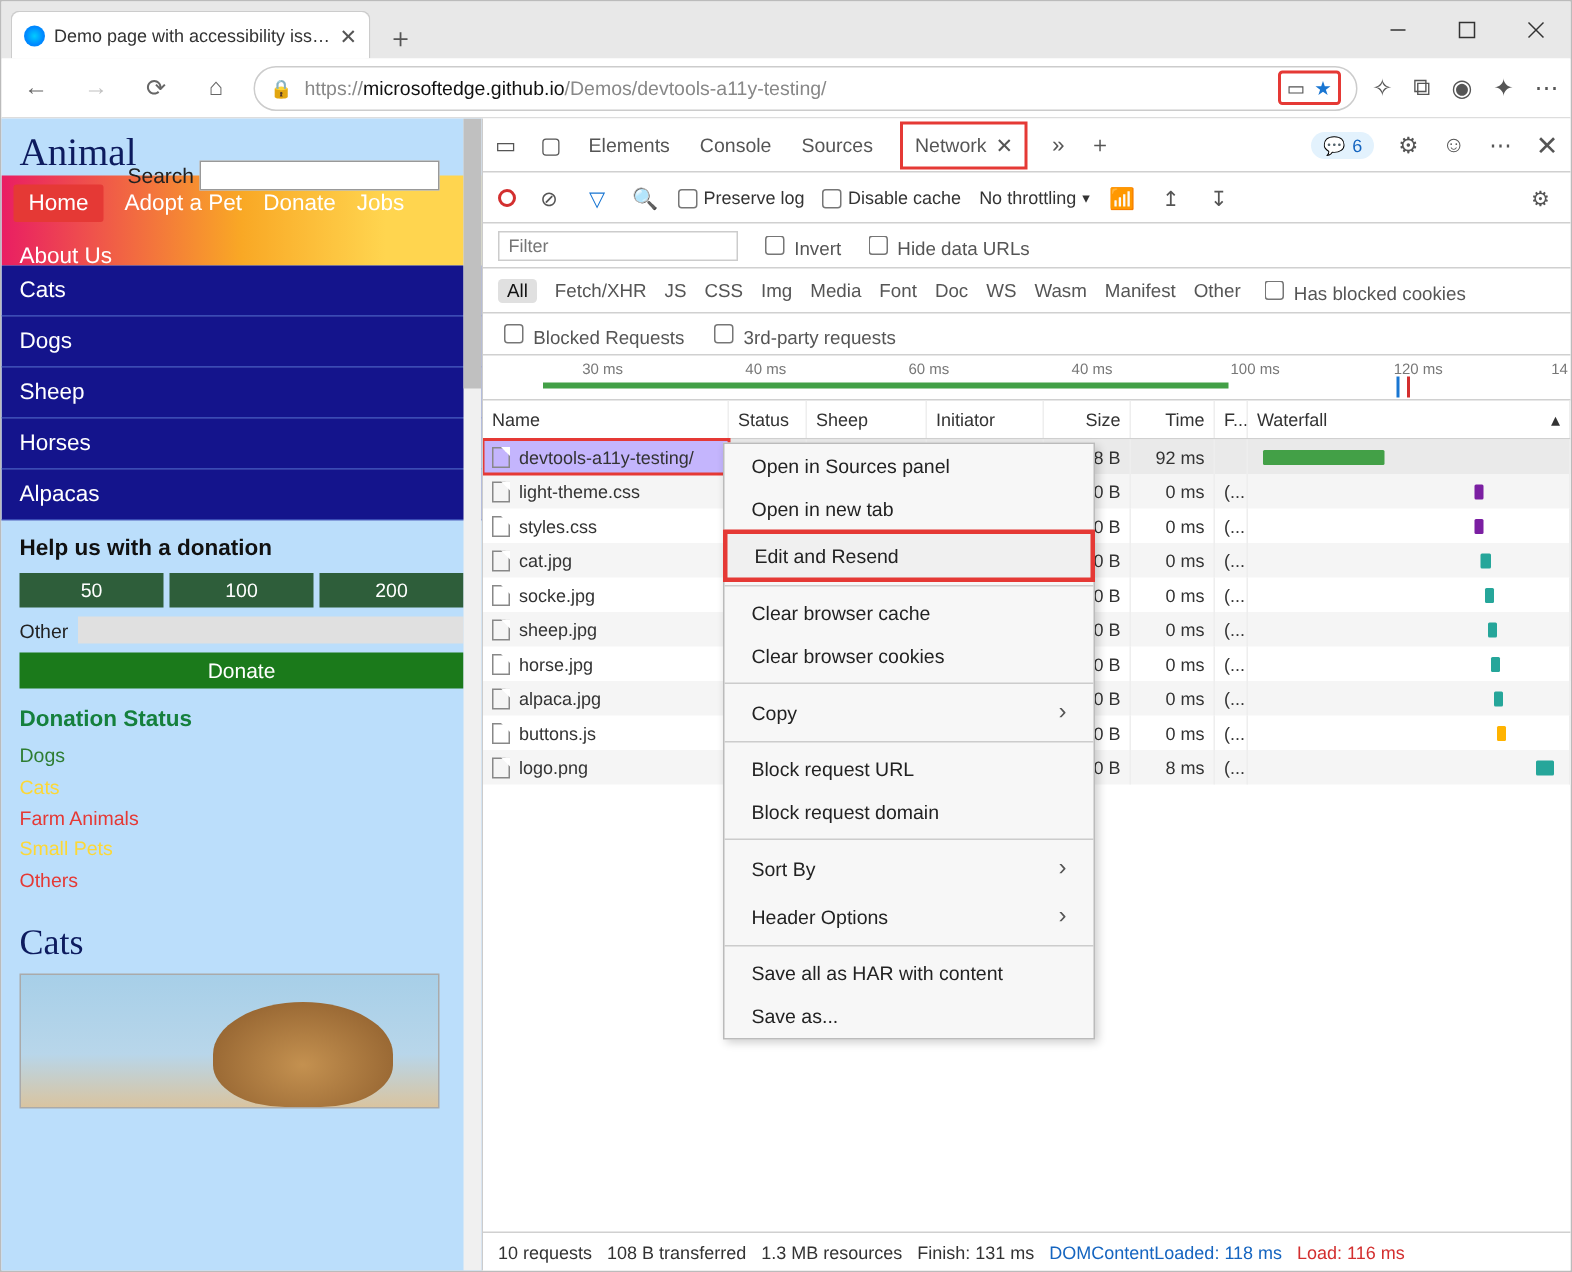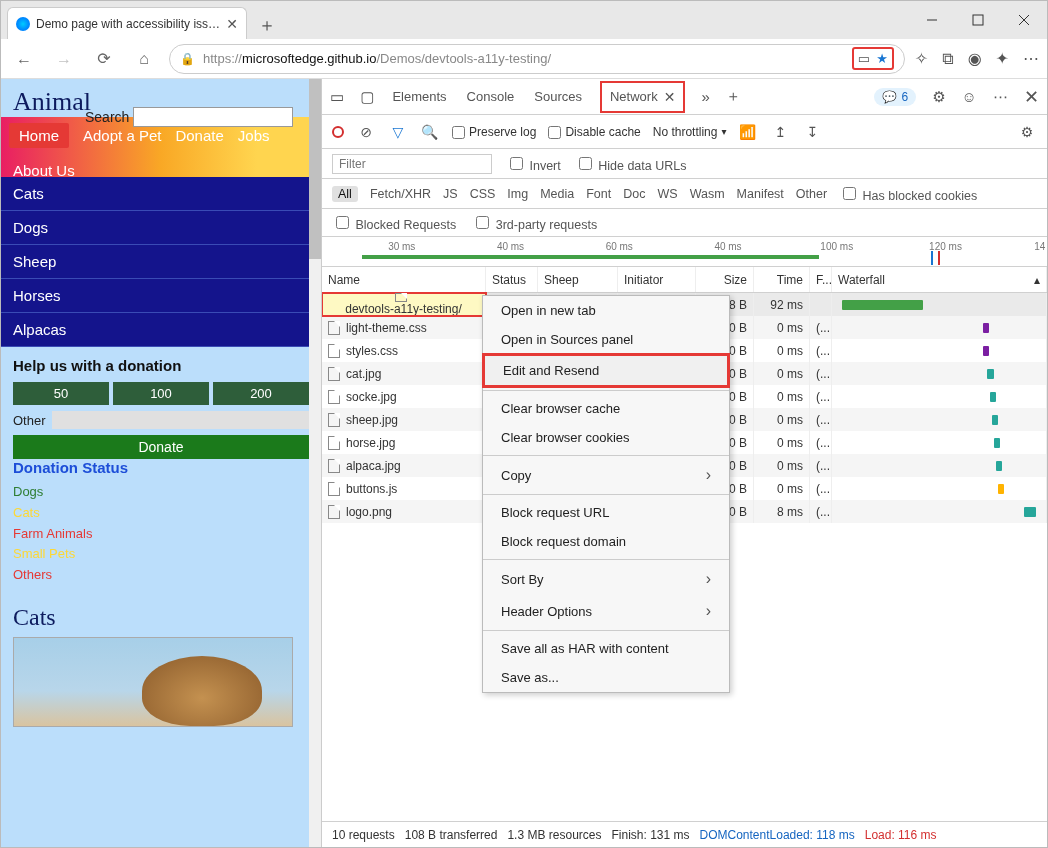--- a/index.html
+++ b/index.html
@@ -64,21 +64,21 @@
   .side-nav .side-item { background:var(--nav-blue); color:#fff; font-size:15px; padding:8px 12px; border-bottom:1px solid #3a4bb5; }
 
   .donate-section { padding:10px 12px; background:#bbdefb;}
   .donate-title { font-weight:700; font-size:15px; color:#111; margin-bottom:8px;}
   .donate-btns { display:flex; gap:4px; margin-bottom:6px; }
   .donate-btns .dbtn { flex:1; background:#2e5e3a; color:#fff; text-align:center; padding:4px 0; font-size:13px; }
   .donate-other { font-size:13px; color:#222; display:flex; align-items:center; gap:6px; margin-bottom:6px;}
   .donate-other .other-input { flex:1; height:18px; background:#e0e0e0; }
   .donate-go { background:#1b7a1b; color:#fff; text-align:center; padding:4px 0; font-size:14px; }
 
-  .status-title { font-weight:700; font-size:15px; color:#1d4ed8; margin:0 0 6px;}
+  .status-title { font-weight:700; font-size:15px; color:#15803d; margin:12px 0 6px;}
   .status-list { font-size:13px; line-height:1.6; }
   .st-green { color:#2e7d32; }
   .st-yellow { color:#fdd835; }
   .st-red { color:#e53935; }
 
   .cats-h2 { font-family: Georgia, serif; font-size:24px; color:#0d1b5e; margin:18px 0 6px; }
   .cat-img { width:280px; height:90px; background:linear-gradient(180deg,#a7cfe8 0%, #b8d6ea 60%, #d9c4a0 100%); position:relative; border:1px solid #aaa;}
   .cat-img::after{content:""; position:absolute; right:30px; bottom:0; width:120px; height:70px; background:radial-gradient(ellipse at 50% 60%, #c49150, #8a5a2a); border-radius:50% 50% 40% 40%;}
 
   
@@ -117,21 +117,21 @@
   .net-table { flex:1; overflow:hidden; position:relative; }
   .nt-head { display:flex; height:26px; border-bottom:1px solid var(--devtools-border); font-size:12px; color:#333; align-items:center;}
   .nt-head > div, .nt-row > div { border-right:1px solid #eee; padding:0 6px; height:100%; display:flex; align-items:center; overflow:hidden; white-space:nowrap;}
   .col-name{width:164px;} .col-status{width:52px;} .col-type{width:80px;} .col-init{width:78px;} .col-size{width:58px; justify-content:flex-end;} .col-time{width:56px; justify-content:flex-end;} .col-f{width:22px;} .col-wf{flex:1;}
   .nt-body { position:relative; }
   .nt-row { display:flex; height:23px; font-size:12px; color:#333; }
   .nt-row:nth-child(even){ background:var(--row-odd); }
   .nt-row .file-ico{ width:12px; height:14px; border:1px solid #888; margin-right:6px; display:inline-block; position:relative;}
   .nt-row .file-ico::after{content:""; position:absolute; right:-1px; top:-1px; border:3px solid transparent; border-right-color:#fff; border-top-color:#fff;}
   .nt-row.sel { background:#eaeaea; }
-  .nt-row.sel .col-name{ outline:2px solid var(--highlight-red); outline-offset:-1px; background:#fef9c3;flex-direction:column;}
+  .nt-row.sel .col-name{ outline:2px solid var(--highlight-red); outline-offset:-1px; background:#c4b5fd;}
   .wf-bar { height:10px; border-radius:1px; }
 
   .context-menu { position:absolute; top:28px; left:160px; width:248px; background:#f7f7f7; border:1px solid #bbb; box-shadow:2px 2px 6px rgba(0,0,0,.2); font-size:13px; color:#222; z-index:50;}
   .context-menu .mi { padding:7px 18px; }
   .context-menu .mi.hl { border:3px solid var(--highlight-red); margin:-1px; background:#f0f0f0;}
   .context-menu hr { border:none; border-top:1px solid #ccc; margin:3px 0;}
   .context-menu .mi.sub { display:flex; justify-content:space-between; align-items:center;}
   .context-menu .mi.sub::after{content:"›"; font-size:16px; color:#555;}
 
   .dt-status { height:26px; border-top:1px solid var(--devtools-border); display:flex; align-items:center; gap:10px; padding:0 10px; font-size:12px; color:#333;}
@@ -501,22 +501,22 @@
               <div class="col-size">0 B</div>
               <div class="col-time">8 ms</div>
               <div class="col-f">(...</div>
               <div class="col-wf">
                 <div class="wf-bar" style="margin-left:92%; width:6%; background:#26a69a;"></div>
               </div>
             </div>
           </div>
 
         <div class="context-menu">
+          <div class="mi">Open in Sources panel</div>
           <div class="mi">Open in new tab</div>
-          <div class="mi">Open in Sources panel</div>
           <div class="mi hl">Edit and Resend</div>
           <hr>
           <div class="mi">Clear browser cache</div>
           <div class="mi">Clear browser cookies</div>
           <hr>
           <div class="mi sub">Copy</div>
           <hr>
           <div class="mi">Block request URL</div>
           <div class="mi">Block request domain</div>
           <hr>

